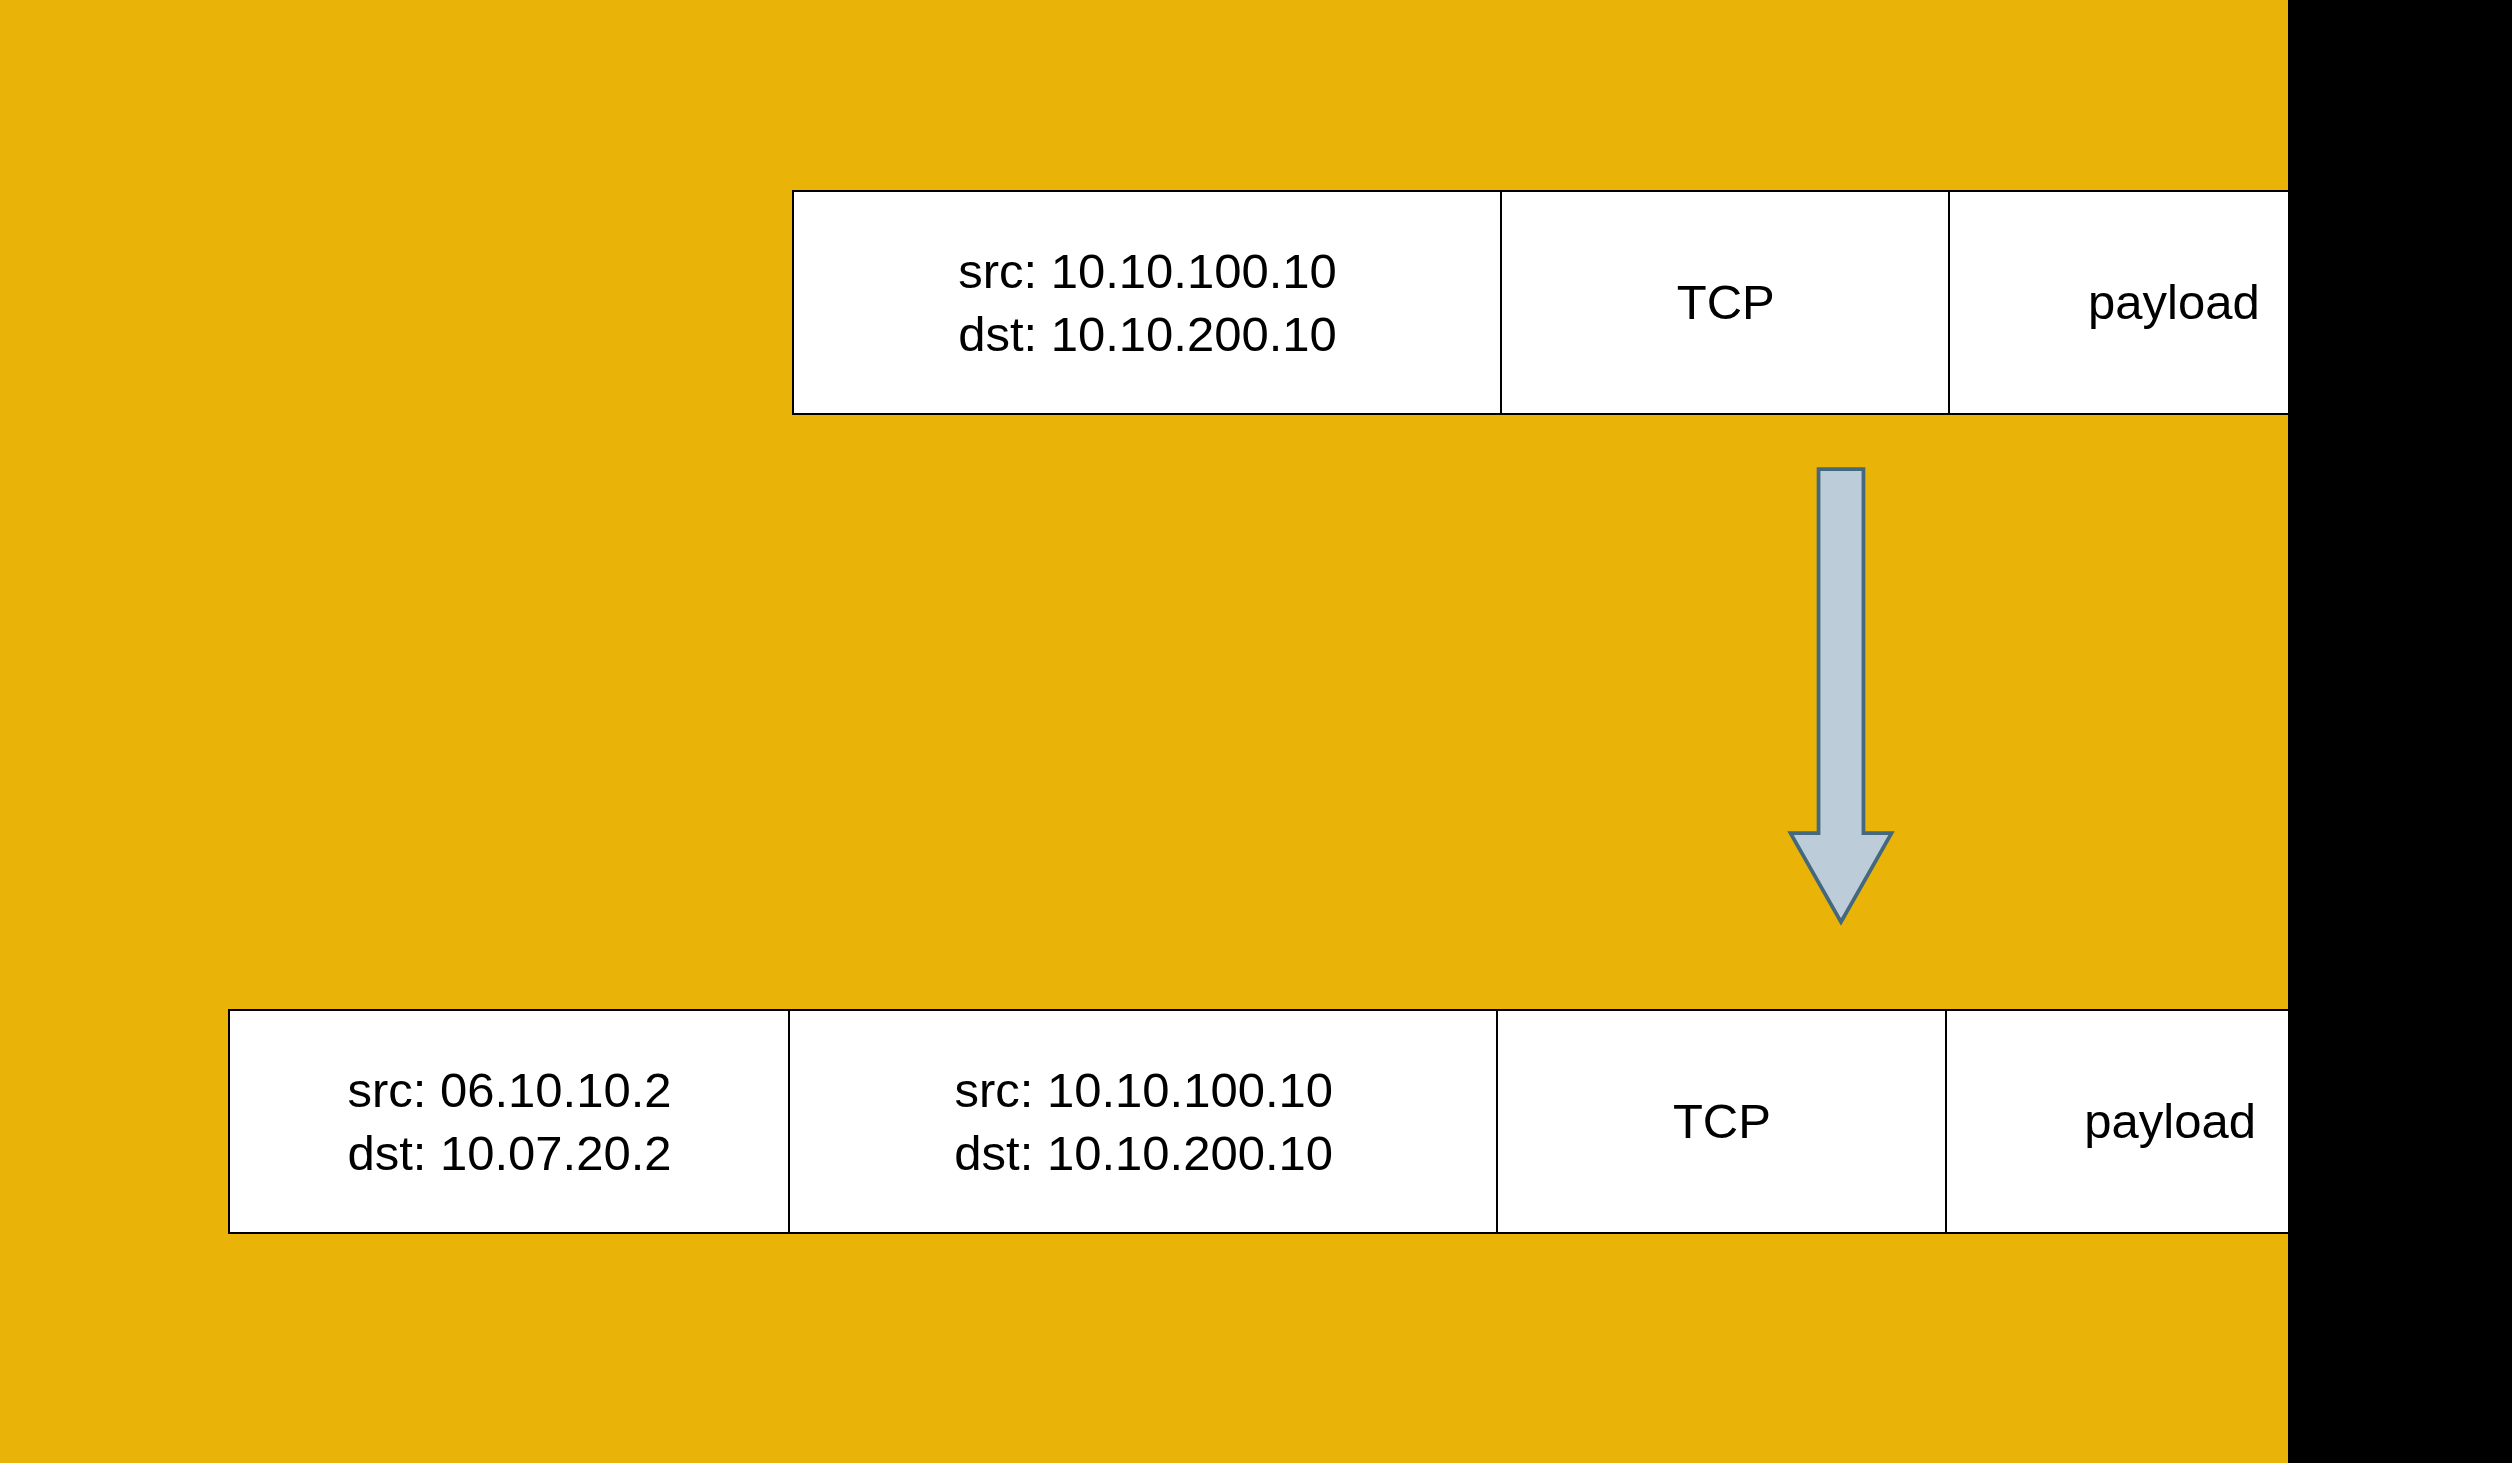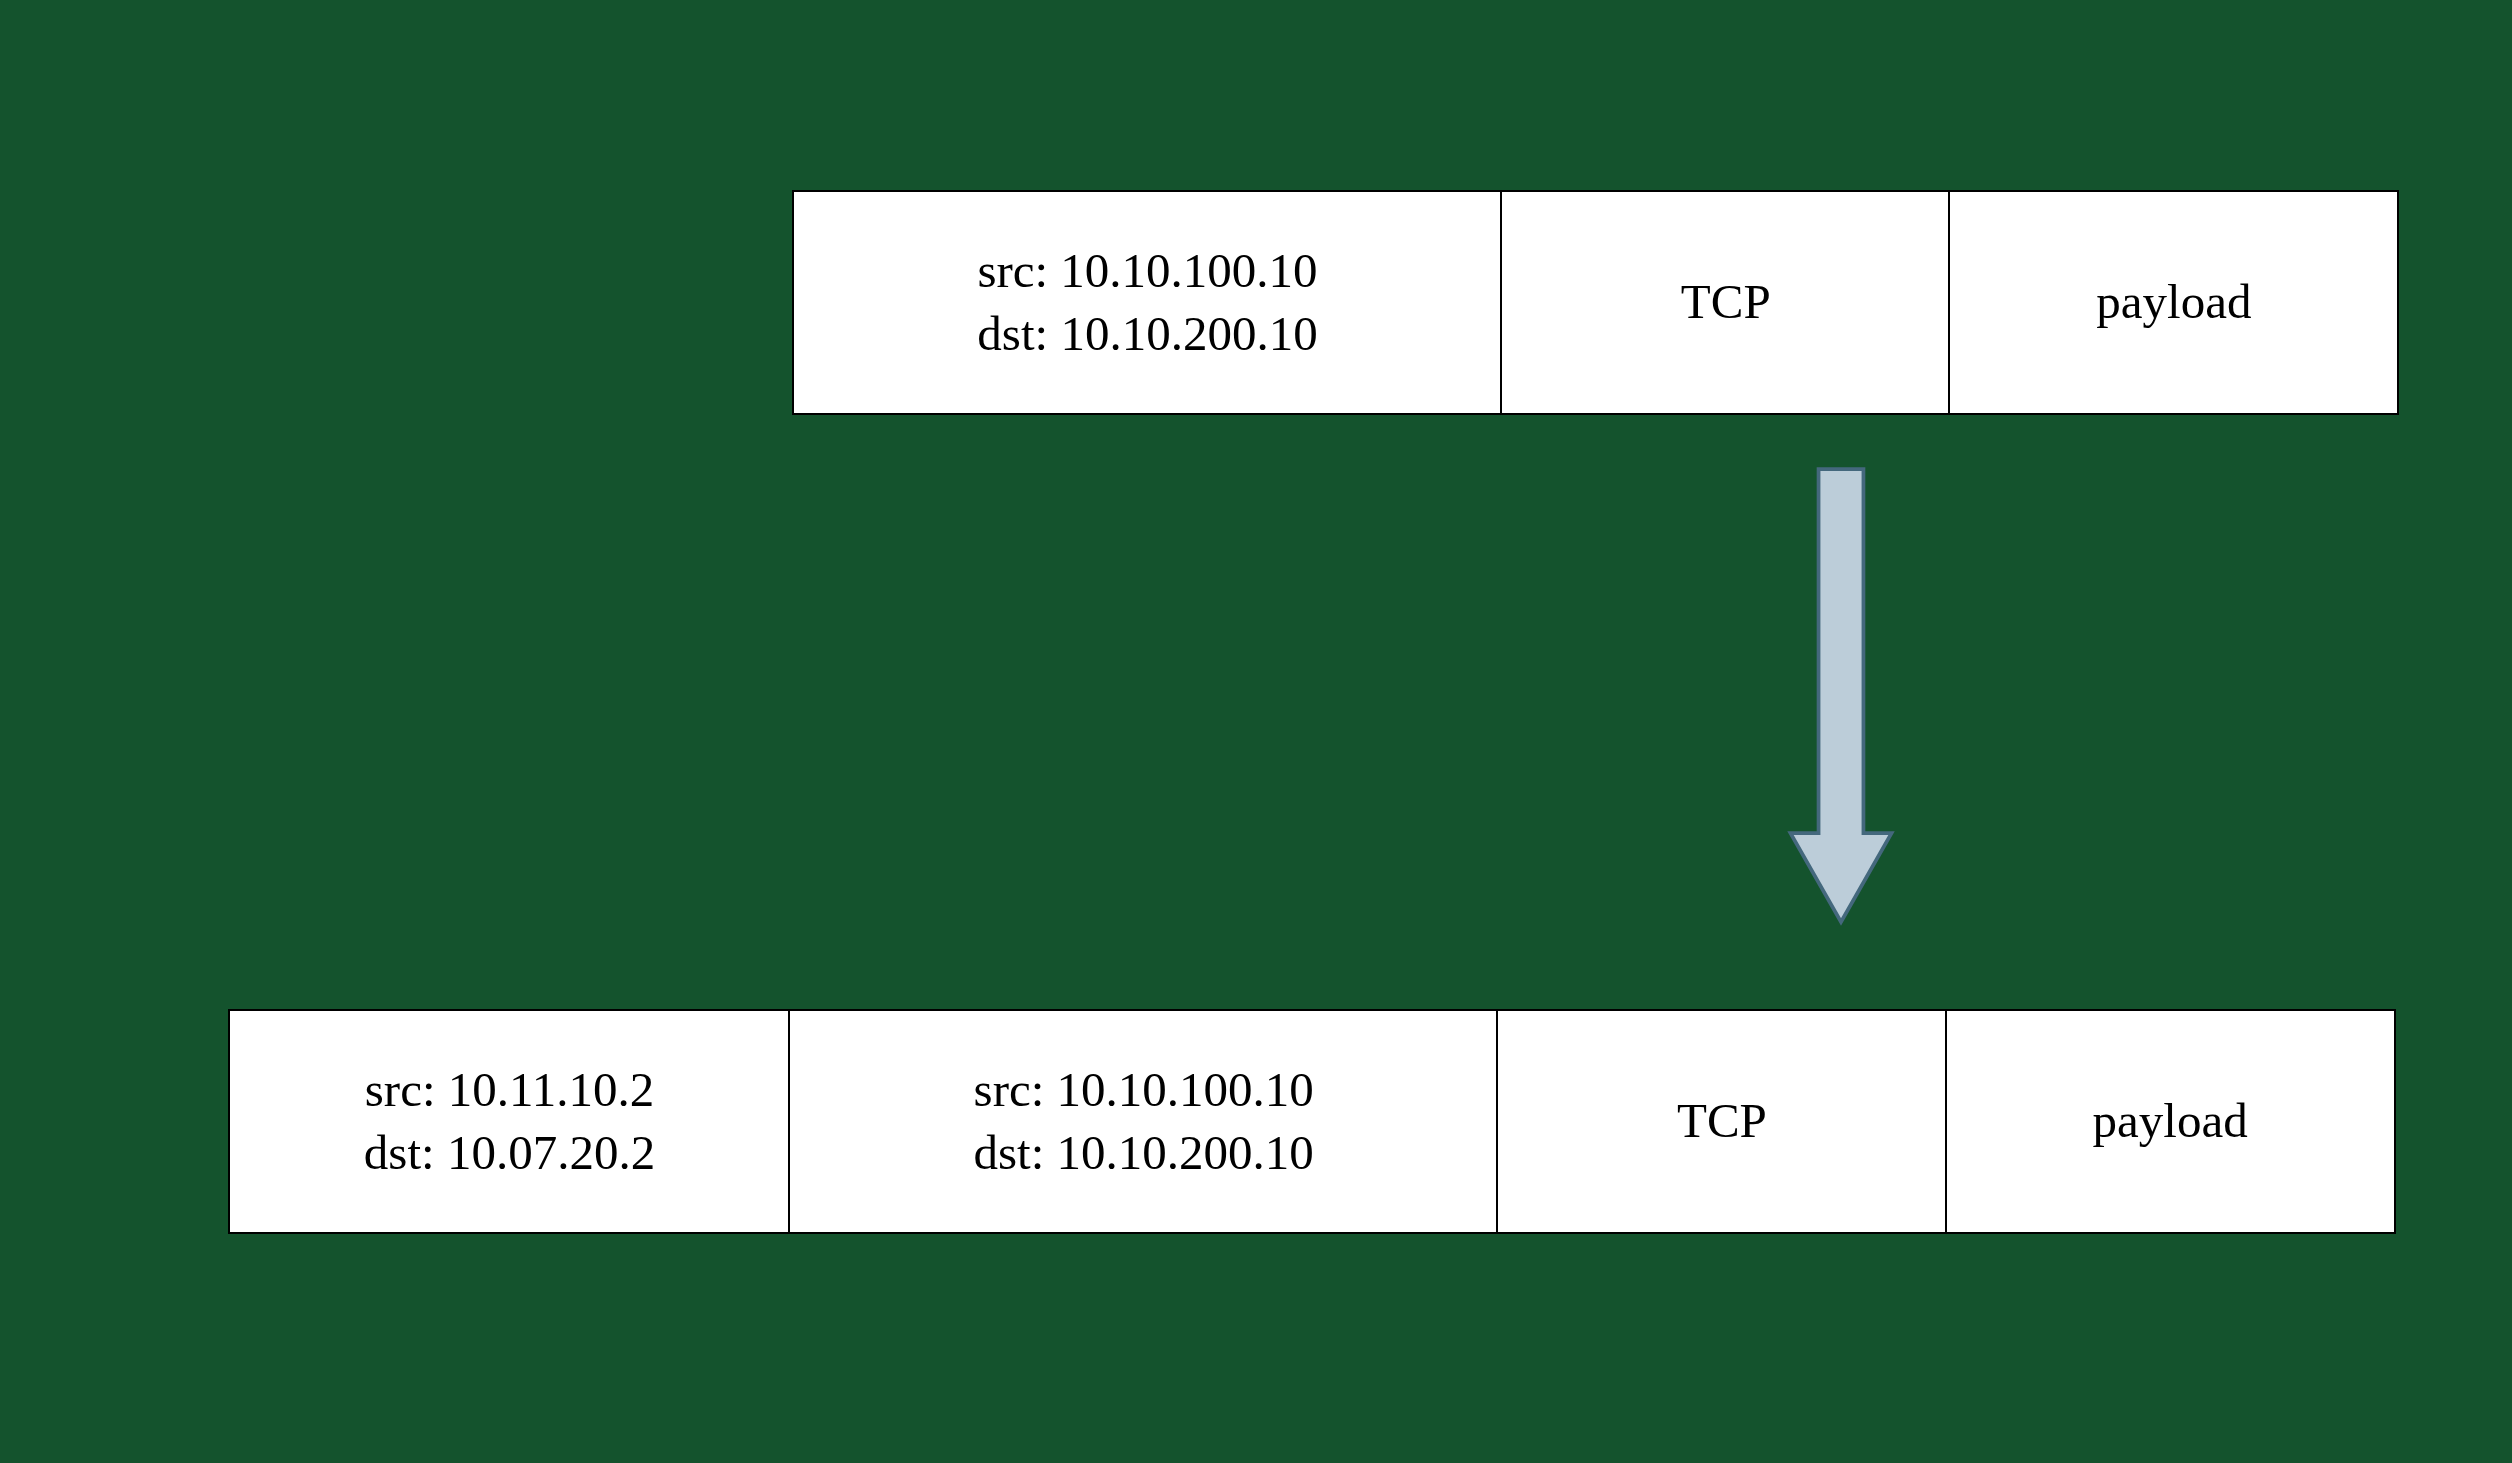--- a/index.html
+++ b/index.html
@@ -2,24 +2,24 @@
 <html style="font-size:15px"><head>
 <meta charset="utf-8">
 <style>
   html, body {
     margin: 0;
     padding: 0;
     background: #000000;
   }
   .canvas {
     position: relative;
-    width: 2512px;
+    width: 2288px;
     height: 1464px;
-    background: #14532d;
-    font-family: Liberation Serif, serif;
+    background: #eab308;
+    font-family: Liberation Sans, sans-serif;
     color: #000000;
     overflow: hidden;
   }
   .packet-row {
     position: absolute;
     display: flex;
     flex-direction: row;
     align-items: stretch;
   }
   .cell {
@@ -80,21 +80,21 @@
   </div>
 
   <div class="arrow-wrap">
     <svg width="116" height="461" viewBox="0 0 124 492">
       <polygon points="38,3 86,3 86,392 116,392 62,487 8,392 38,392" stroke="#44687d" stroke-width="4" stroke-linejoin="miter" fill="#bccdd9"></polygon>
     </svg>
   </div>
 
   <div class="packet-row row-bottom">
     <div class="cell w-outer">
-      <div>src: 10.11.10.2</div>
+      <div>src: 06.10.10.2</div>
       <div>dst: 10.07.20.2</div>
     </div>
     <div class="cell w-inner">
       <div>src: 10.10.100.10</div>
       <div>dst: 10.10.200.10</div>
     </div>
     <div class="cell w-tcp">
       <div>TCP</div>
     </div>
     <div class="cell w-pay">

